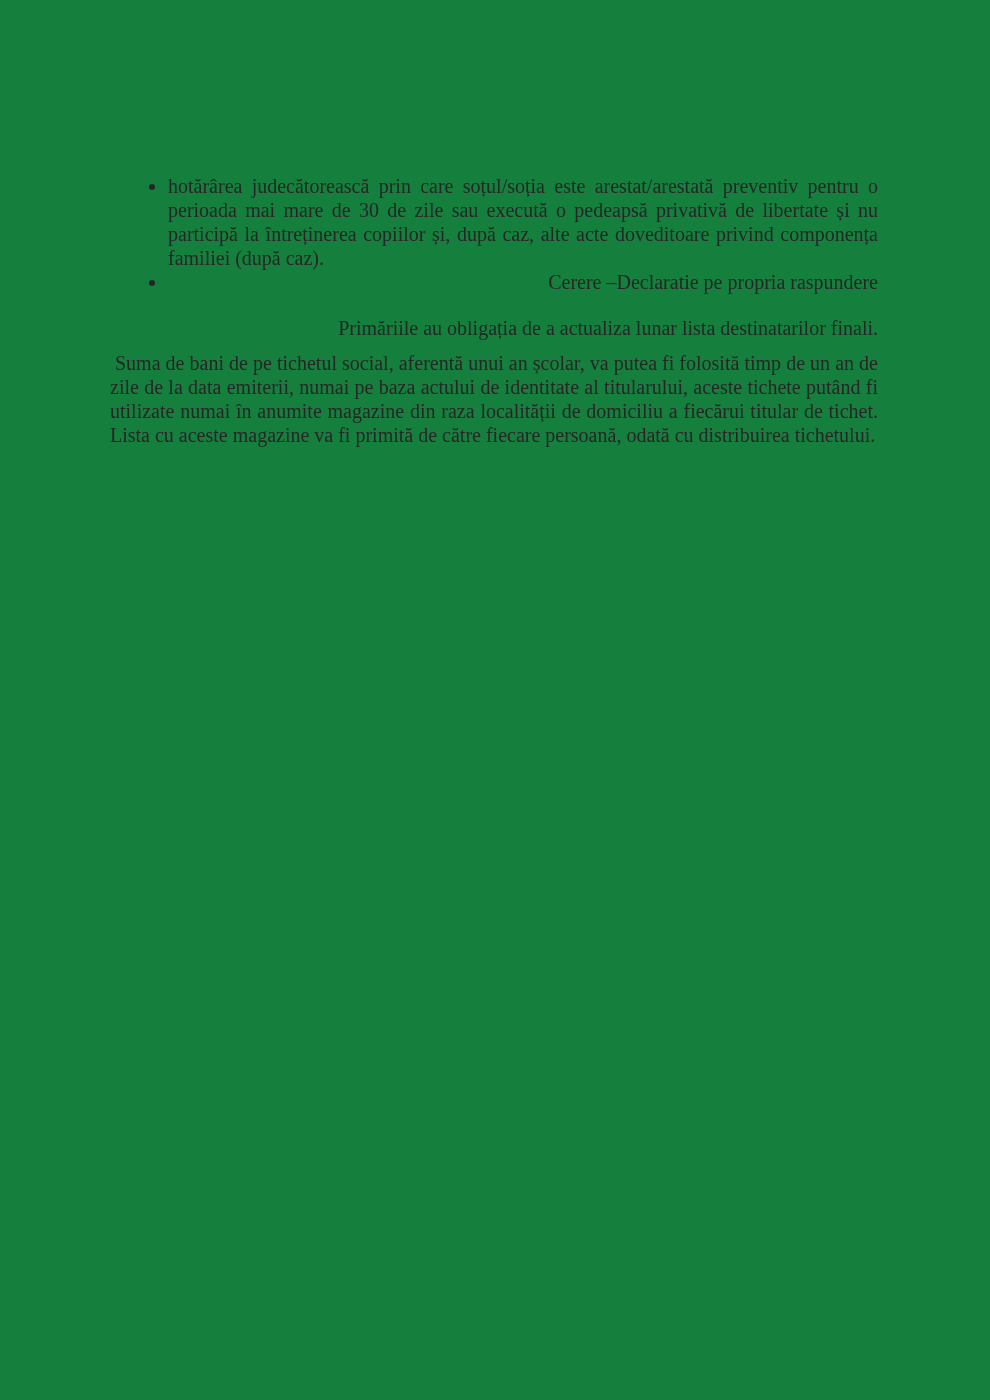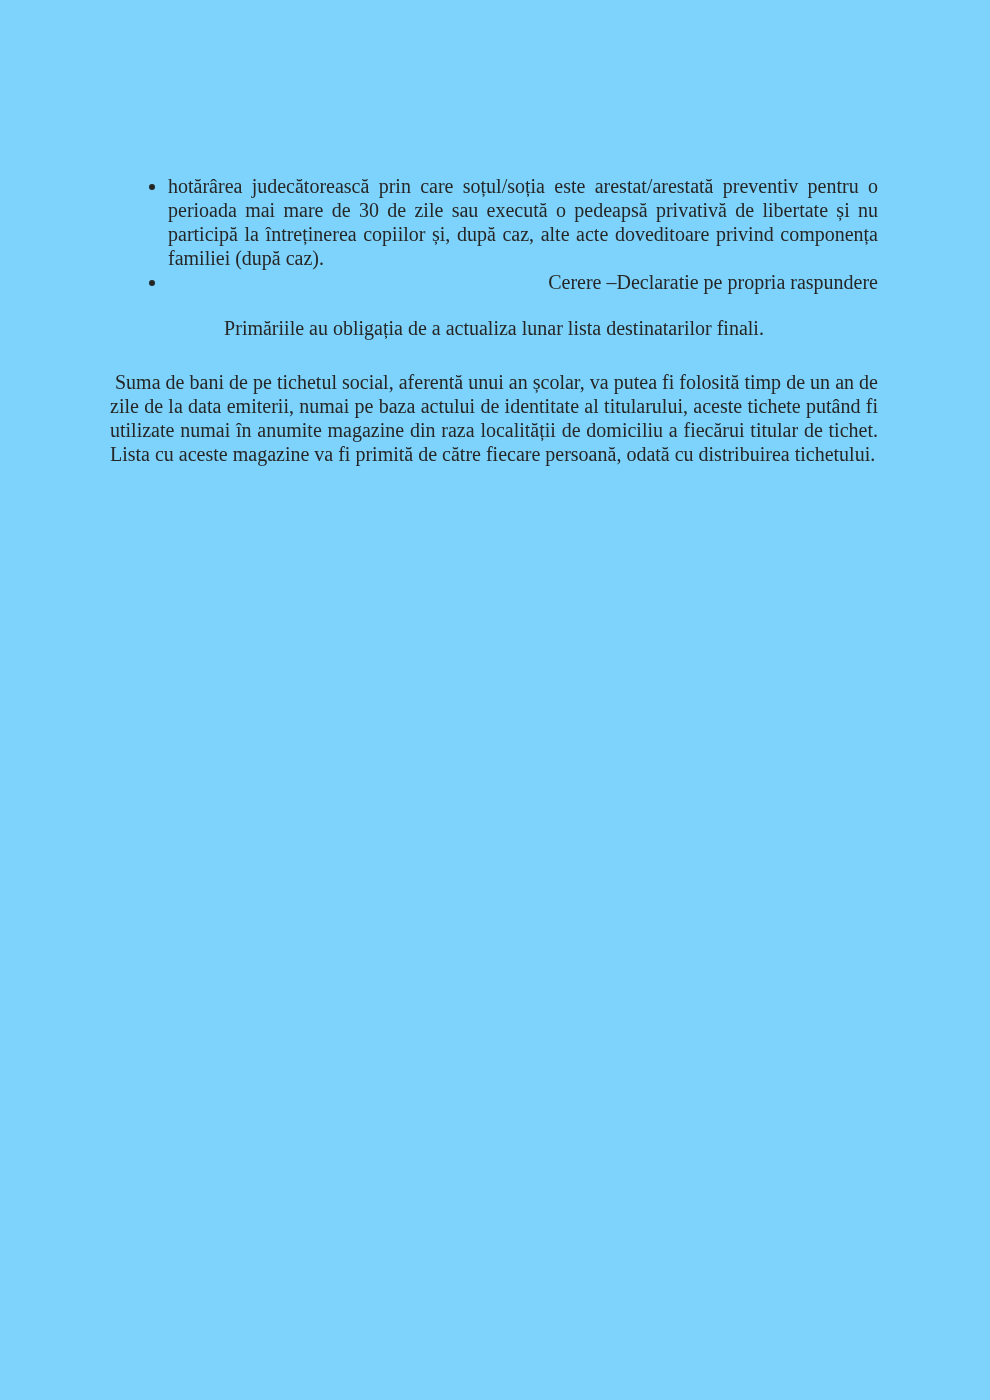--- a/index.html
+++ b/index.html
@@ -9,21 +9,21 @@
   body {
     width: 990px;
     height: 1400px;
     background: #fbfbfa;
     position: relative;
     overflow: hidden;
   }
   .page {
     position: absolute;
     inset: 0;
-    background: #7dd3fc;
+    background: #15803d;
   }
   .content {
     position: absolute;
     top: 174px;
     left: 110px;
     width: 768px;
     font-family: "Liberation Serif", "DejaVu Serif", serif;
     font-size: 20px;
     line-height: 24px;
     color: #262626;
@@ -40,24 +40,24 @@
   }
   ul.doc-list li.single-line {
     text-align: right;
   }
   p.doc-paragraph {
     margin: 0;
     text-align: justify;
   }
   p.first-paragraph {
     margin-top: 22px;
-    text-align: center;
+    text-align: right;
   }
   p.second-paragraph {
-    margin-top: 30px;
+    margin-top: 11px;
     text-indent: 5px;
   }
 </style>
 </head>
 <body>
 
 <div class="page">
   <div class="content">
 
     <ul class="doc-list">

